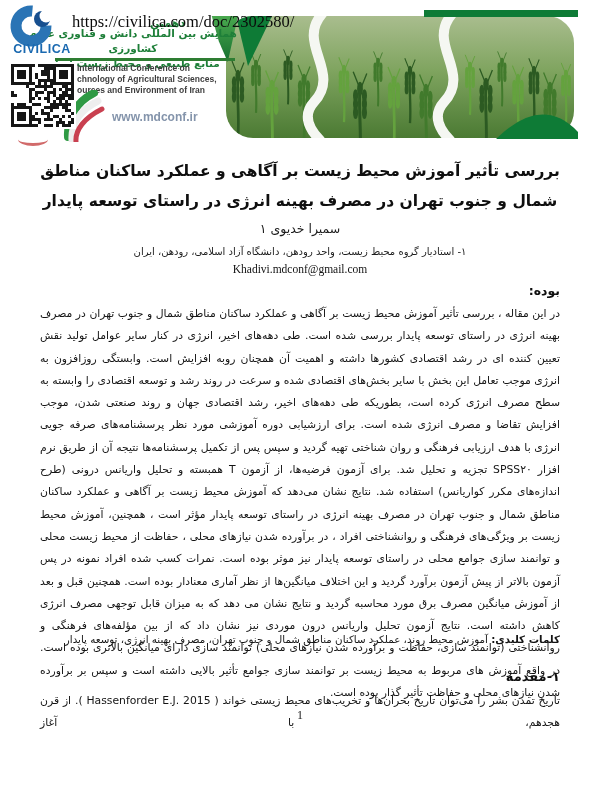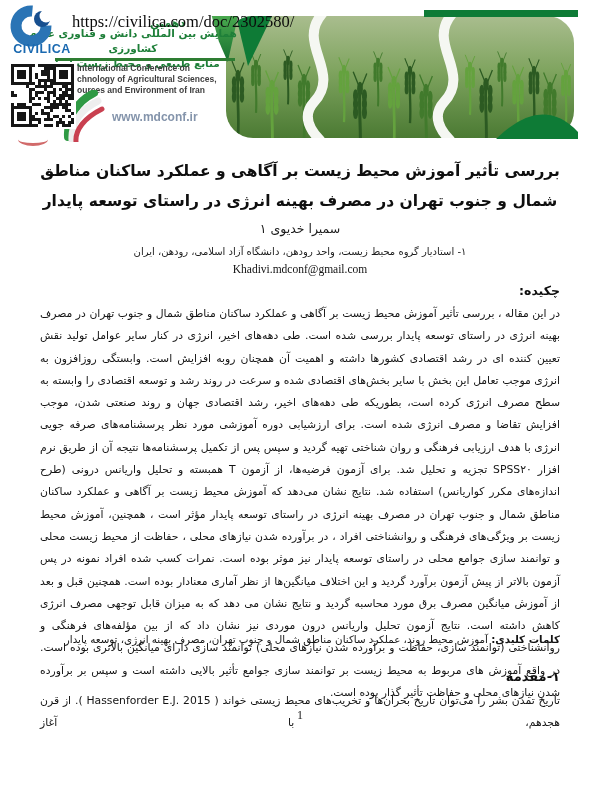--- a/index.html
+++ b/index.html
@@ -389,21 +389,21 @@
 </svg>
 
 <div class="abs rtl paper-title">بررسی تأثیر آموزش محیط زیست بر آگاهی و عملکرد ساکنان مناطق شمال و جنوب تهران در مصرف بهینه انرژی در راستای توسعه پایدار</div>
 
 <div class="abs rtl author">سمیرا خدیوی ۱</div>
 
 <div class="abs rtl affil">۱- استادیار گروه محیط زیست، واحد رودهن، دانشگاه آزاد اسلامی، رودهن، ایران</div>
 
 <div class="abs email">Khadivi.mdconf@gmail.com</div>
 
-<div class="abs rtl abs-label">چکیده:</div>
+<div class="abs rtl abs-label">بوده:</div>
 
 <div class="abs rtl abstract">در این مقاله ، بررسی تأثیر آموزش محیط زیست بر آگاهی و عملکرد ساکنان مناطق شمال و جنوب تهران در مصرف بهینه انرژی در راستای توسعه پایدار بررسی شده است. طی دهه‌های اخیر، انرژی در کنار سایر عوامل تولید نقش تعیین کننده ای در رشد اقتصادی کشورها داشته و اهمیت آن همچنان روبه افزایش است. وابستگی روزافزون به انرژی موجب تعامل این بخش با سایر بخش‌های اقتصادی شده و سرعت در روند رشد و توسعه اقتصادی را وابسته به سطح مصرف انرژی کرده است، بطوریکه طی دهه‌های اخیر، رشد اقتصادی جهان و روند صنعتی شدن، موجب افزایش تقاضا و مصرف انرژی شده است. برای ارزشیابی دوره آموزشی مورد نظر پرسشنامه‌های صرفه جویی انرژی با هدف ارزیابی فرهنگی و روان شناختی تهیه گردید و سپس پس از تکمیل پرسشنامه‌ها نتیجه آن از طریق نرم افزار SPSS۲۰ تجزیه و تحلیل شد. برای آزمون فرضیه‌ها، از آزمون T همبسته و تحلیل واریانس درونی (طرح اندازه‌های مکرر کواریانس) استفاده شد. نتایج نشان می‌دهد که آموزش محیط زیست بر آگاهی و عملکرد ساکنان مناطق شمال و جنوب تهران در مصرف بهینه انرژی در راستای توسعه پایدار مؤثر است ، همچنین، آموزش محیط زیست بر ویژگی‌های فرهنگی و روانشناختی افراد ، در برآورده شدن نیازهای محلی ، حفاظت از محیط زیست محلی و توانمند سازی جوامع محلی در راستای توسعه پایدار نیز موثر بوده است. نمرات کسب شده افراد نمونه در پس آزمون بالاتر از پیش آزمون برآورد گردید و این اختلاف میانگین‌ها از نظر آماری معنادار بوده است. همچنین قبل و بعد از آموزش میانگین مصرف برق مورد محاسبه گردید و نتایج نشان می دهد که به میزان قابل توجهی مصرف انرژی کاهش داشته است. نتایج آزمون تحلیل واریانس درون موردی نیز نشان داد که از بین مؤلفه‌های فرهنگی و روانشناختی (توانمند سازی، حفاظت و برآورده شدن نیازهای محلی) توانمند سازی دارای میانگین بالاتری بوده است. در واقع آموزش های مربوط به محیط زیست بر توانمند سازی جوامع تأثیر بالایی داشته است و سپس بر برآورده شدن نیازهای محلی و حفاظت تأثیر گذار بوده است.</div>
 
 <div class="abs rtl keywords">
   <b>کلمات کلیدی:</b><span> آموزش محیط روند، عملکرد ساکنان مناطق شمال و جنوب تهران، مصرف بهینه انرژی، توسعه پایدار</span>
 </div>
 
 <div class="abs rtl sec-head">۱-مقدمه</div>
 
 <div class="abs rtl intro">تاریخ تمدن بشر را می‌توان تاریخ بحران‌ها و تخریب‌های محیط زیستی خواند ( Hassenforder E.J. 2015 ). از قرن هجدهم، با آغاز</div>

